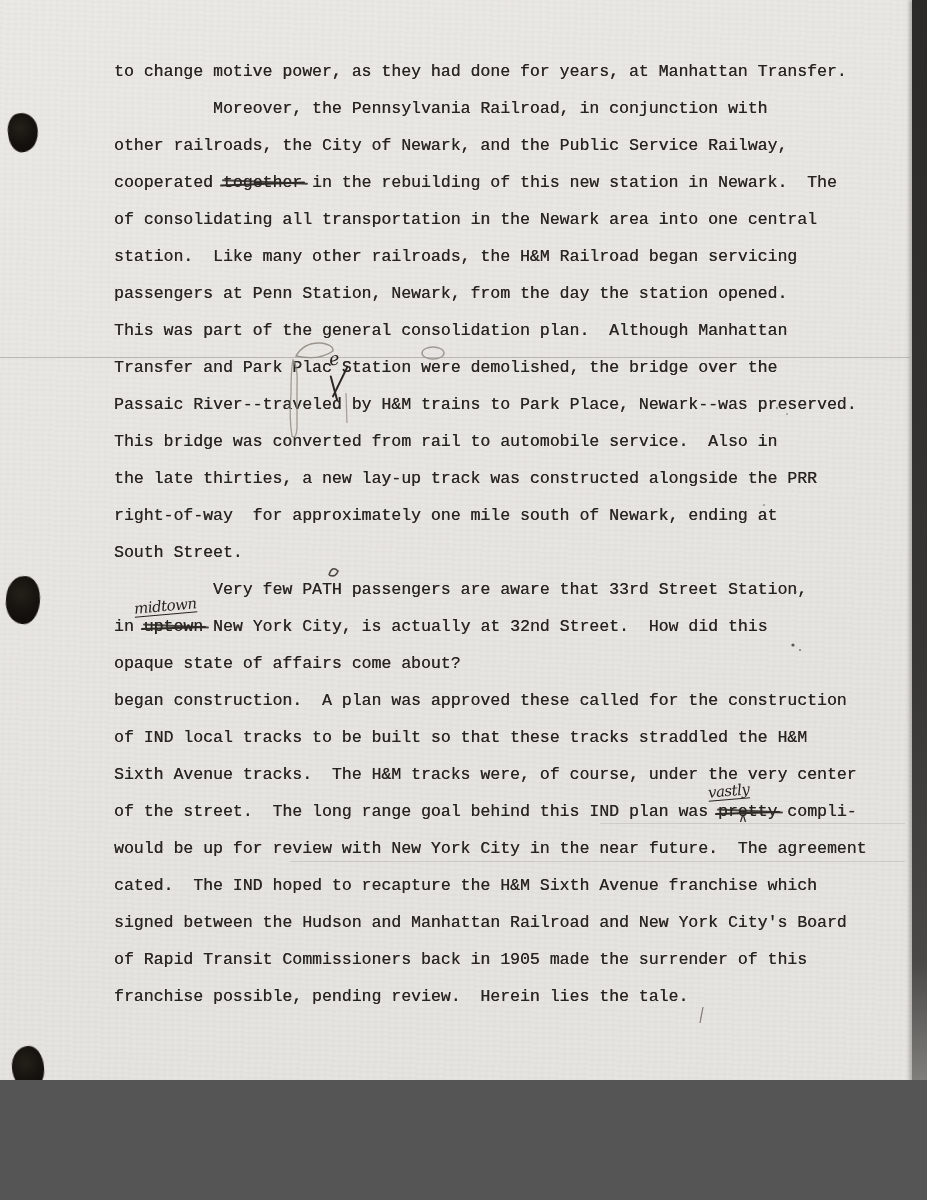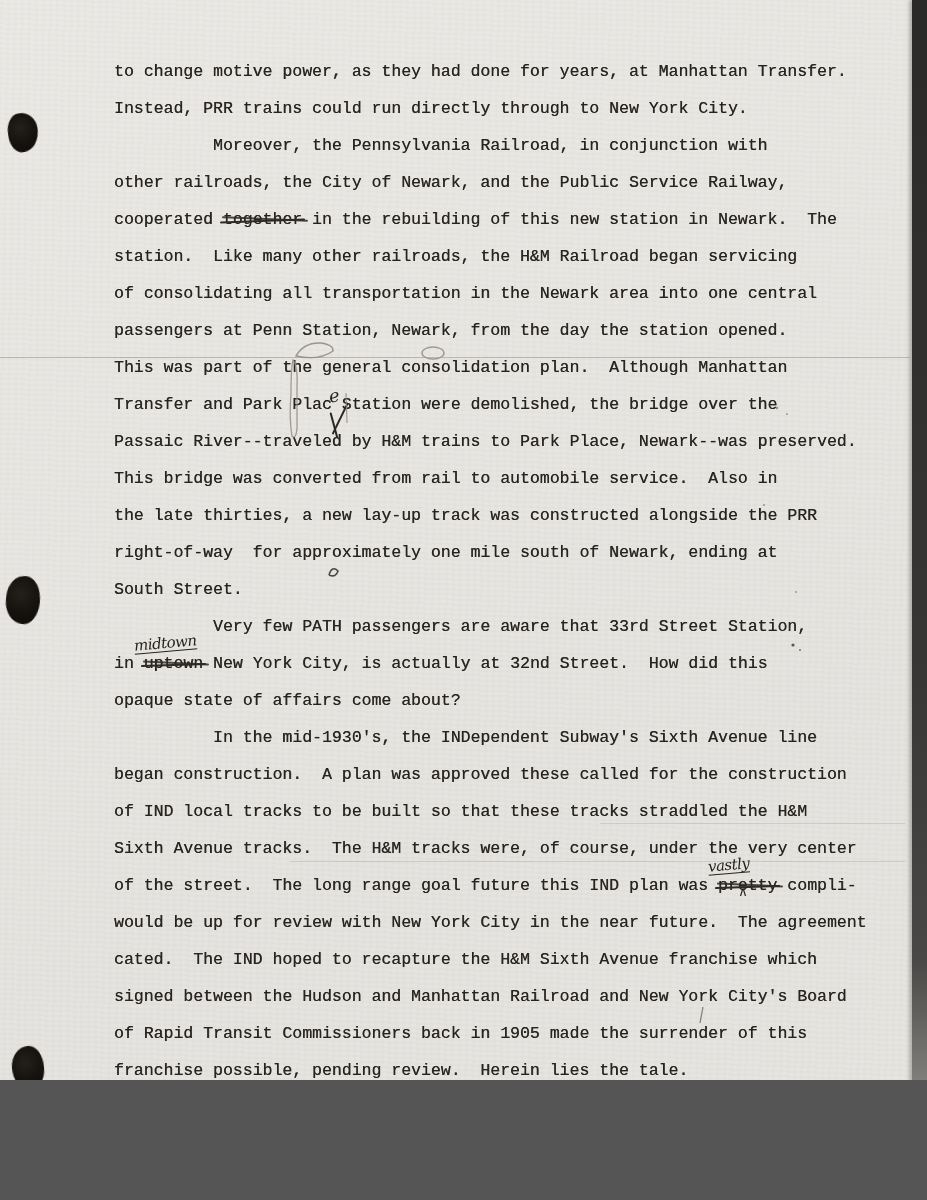--- a/index.html
+++ b/index.html
@@ -104,42 +104,40 @@
 <div class="page">
   <div class="grain"></div>
 
   <div class="streak streak-1"></div>
   <div class="streak streak-2"></div>
   <div class="streak streak-3"></div>
   <div class="streak streak-4"></div>
 
   <div class="typed">
       <div class="line"><span class="seg">to change motive power, as they had done for years, at Manhattan Transfer.</span></div>
-      <div class="line"><span class="seg">Instead, PRR trains could run directly through to New York City.</span></div>
       <div class="line"><span class="seg">          Moreover, the Pennsylvania Railroad, in conjunction with</span></div>
       <div class="line"><span class="seg">other railroads, the City of Newark, and the Public Service Railway,</span></div>
       <div class="line"><span class="seg">cooperated </span><span class="struck">together</span><span class="seg"> in the rebuilding of this new station in Newark.  The</span></div>
+      <div class="line"><span class="seg">of consolidating all transportation in the Newark area into one central</span></div>
       <div class="line"><span class="seg">station.  Like many other railroads, the H&amp;M Railroad began servicing</span></div>
-      <div class="line"><span class="seg">of consolidating all transportation in the Newark area into one central</span></div>
       <div class="line"><span class="seg">passengers at Penn Station, Newark, from the day the station opened.</span></div>
       <div class="line"><span class="seg">This was part of the general consolidation plan.  Although Manhattan</span></div>
       <div class="line"><span class="seg">Transfer and Park Plac</span><span class="insert"><span class="handnote">e</span></span><span class="seg">Station were demolished, the bridge over the</span></div>
       <div class="line"><span class="seg">Passaic River--traveled by H&amp;M trains to Park Place, Newark--was preserved.</span></div>
       <div class="line"><span class="seg">This bridge was converted from rail to automobile service.  Also in</span></div>
       <div class="line"><span class="seg">the late thirties, a new lay-up track was constructed alongside the PRR</span></div>
       <div class="line"><span class="seg">right-of-way  for approximately one mile south of Newark, ending at</span></div>
       <div class="line"><span class="seg">South Street.</span></div>
       <div class="line"><span class="seg">          Very few PATH passengers are aware that 33rd Street Station,</span></div>
       <div class="line"><span class="seg">in </span><span class="struck">uptown<span class="handnote">midtown</span></span><span class="seg"> New York City, is actually at 32nd Street.  How did this</span></div>
       <div class="line"><span class="seg">opaque state of affairs come about?</span></div>
-      <div class="line"><span class="seg">          In the mid-1930's, the INDependent Subway's Sixth Avenue line</span></div>
       <div class="line"><span class="seg">began construction.  A plan was approved these called for the construction</span></div>
       <div class="line"><span class="seg">of IND local tracks to be built so that these tracks straddled the H&amp;M</span></div>
       <div class="line"><span class="seg">Sixth Avenue tracks.  The H&amp;M tracks were, of course, under the very center</span></div>
-      <div class="line"><span class="seg">of the street.  The long range goal future this IND plan was </span><span class="struck">pretty<span class="handnote">vastly</span><span class="caret-mark">∧</span></span><span class="seg"> compli-</span></div>
+      <div class="line"><span class="seg">of the street.  The long range goal behind this IND plan was </span><span class="struck">pretty<span class="handnote">vastly</span><span class="caret-mark">∧</span></span><span class="seg"> compli-</span></div>
       <div class="line"><span class="seg">would be up for review with New York City in the near future.  The agreement</span></div>
       <div class="line"><span class="seg">cated.  The IND hoped to recapture the H&amp;M Sixth Avenue franchise which</span></div>
       <div class="line"><span class="seg">signed between the Hudson and Manhattan Railroad and New York City's Board</span></div>
       <div class="line"><span class="seg">of Rapid Transit Commissioners back in 1905 made the surrender of this</span></div>
       <div class="line"><span class="seg">franchise possible, pending review.  Herein lies the tale.</span></div>
     </div>
 
   <svg class="marks" width="927" height="1200" viewBox="0 0 927 1200">
     <path d="M296,356 Q304,342 321,343 Q334,345 333,351 Q319,361 296,356 Z" fill="none" stroke="#918c83" stroke-width="1.4" opacity="0.9"></path>
     <ellipse cx="433" cy="353" rx="11" ry="6" fill="none" stroke="#8d8press88-0" stroke-width="1.4" opacity="0.9" stroke-opacity="0.9" style="stroke:#8d8880"></ellipse>

